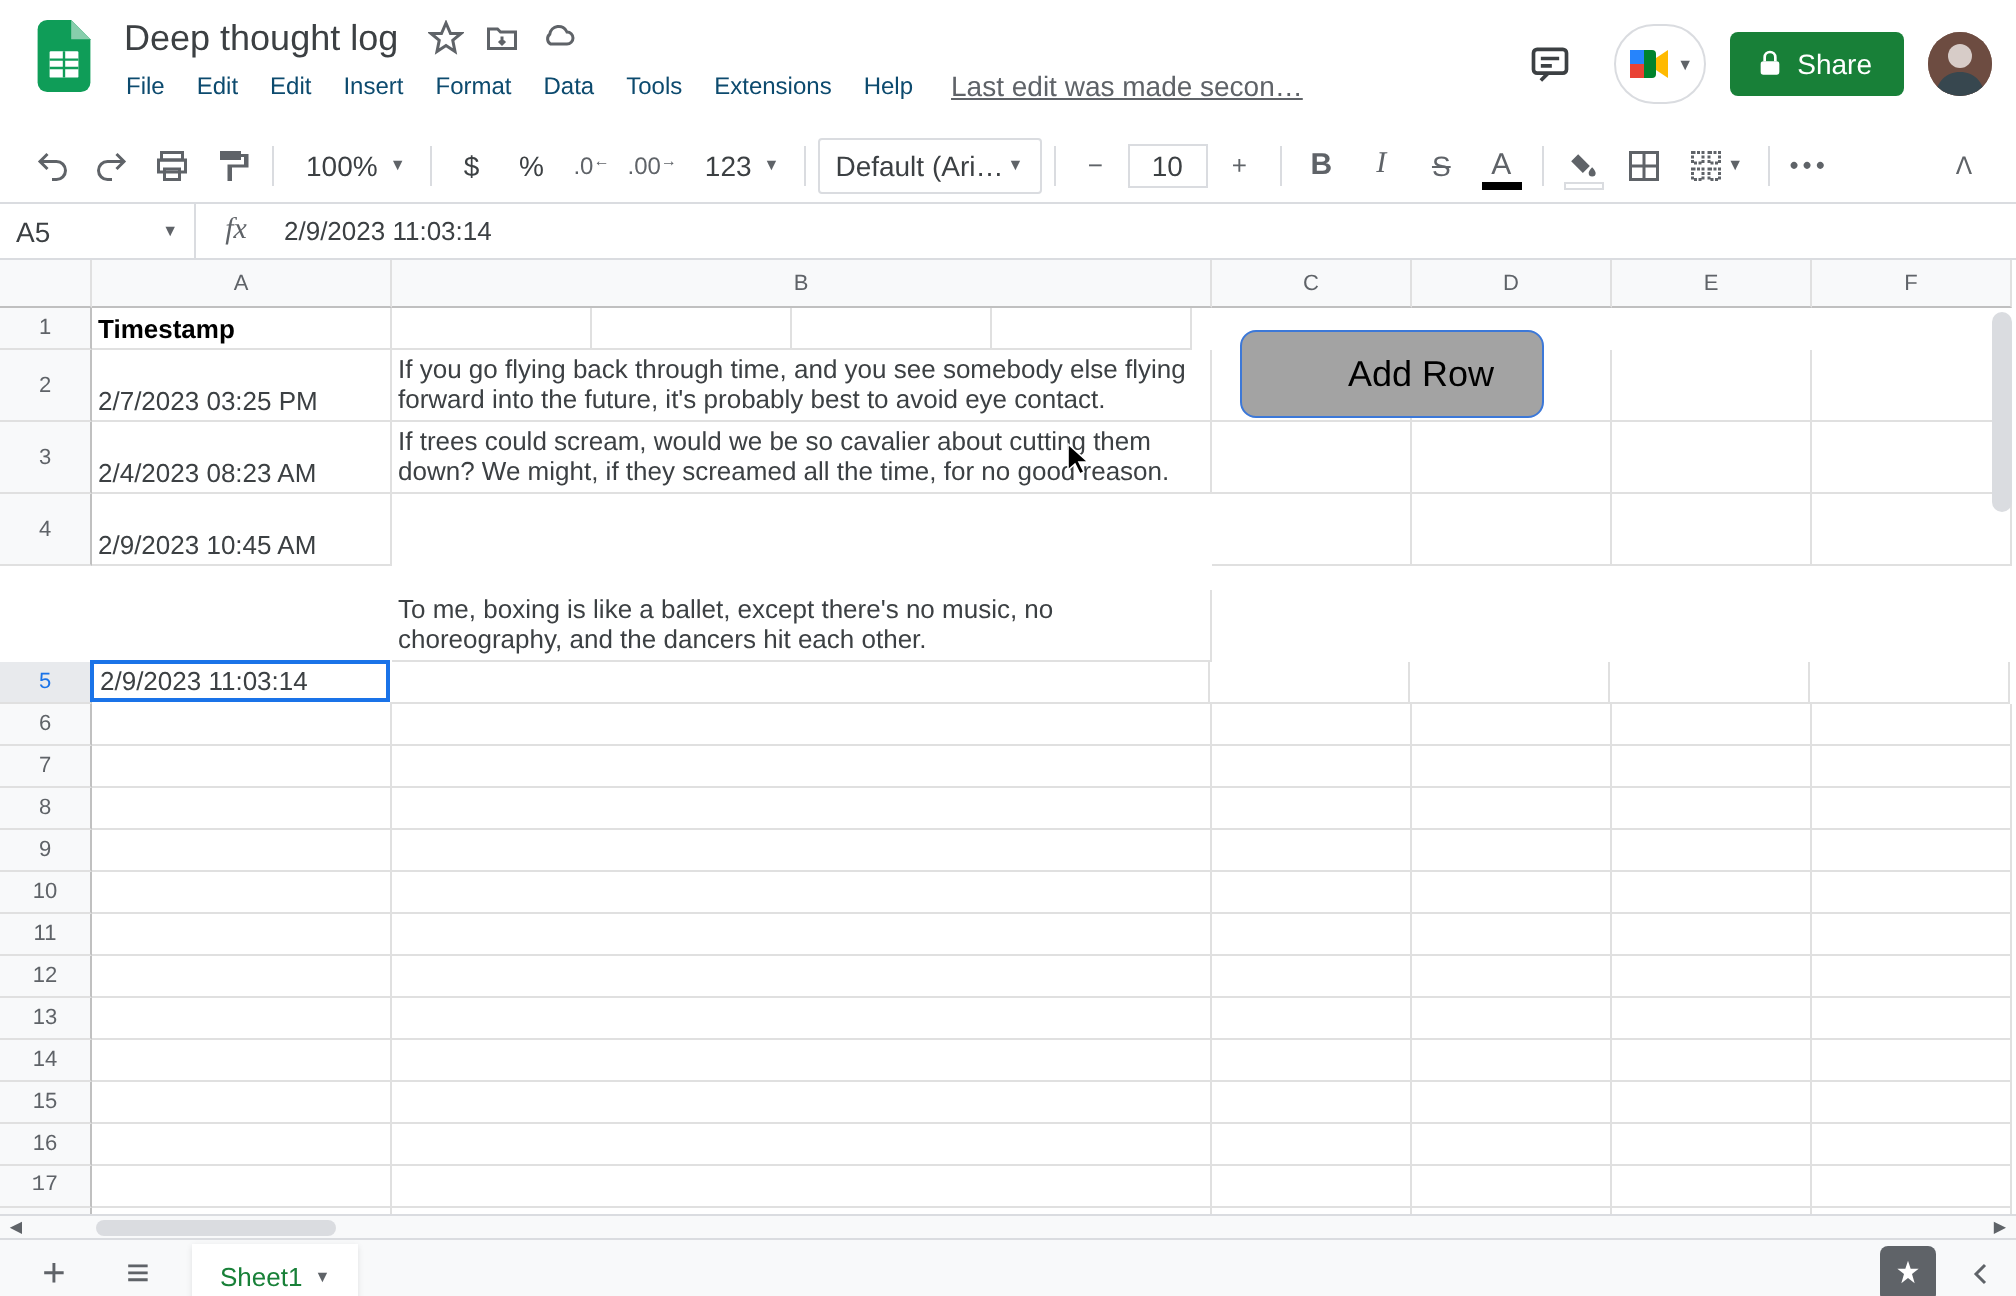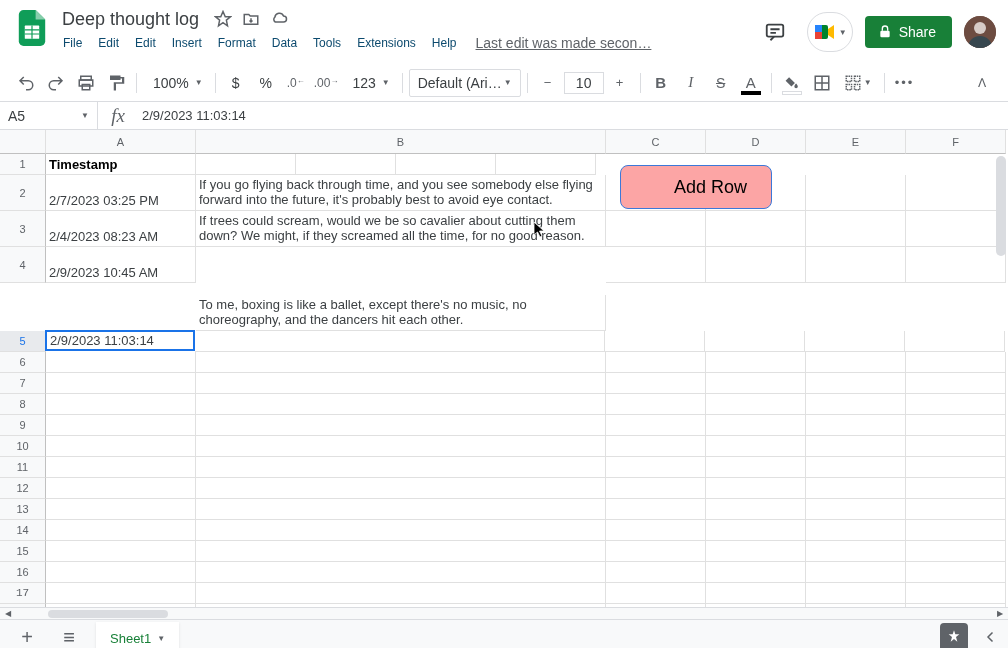--- a/index.html
+++ b/index.html
@@ -33,39 +33,39 @@
   .font-size-box { border: 1px solid #dadce0; width: 40px; text-align:center; font-size:14px; padding:2px 0;}
   .chevron { font-size: 8px; color:#5f6368;}
   .text-color-btn { position:relative;}
   .text-color-underline { position:absolute; bottom:2px; left:4px; right:4px; height:4px; background:#000;}
   .fill-color-underline { position:absolute; bottom:2px; left:4px; right:4px; height:4px; background:#fff; border:1px solid #dadce0; box-sizing:border-box;}
   .toolbar-collapse { margin-left: auto; }
   
   
   .formula-bar { display:flex; align-items:center; height: 28px; border-bottom: 1px solid #dadce0; }
   .name-box { width: 98px; border-right: 1px solid #dadce0; padding: 0 8px; font-size: 14px; color:#3c4043; display:flex; align-items:center; justify-content:space-between; cursor:text; height:100%;}
-  .fx-label { width: 40px; text-align:center; font-style: italic; color:#5f6368; font-family: serif; font-size:19px;}
+  .fx-label { width: 40px; text-align:center; font-style: italic; color:#5f6368; font-family: serif; font-size:15px;}
   .formula-input { flex:1; font-size: 13px; color:#3c4043; padding: 0 4px; cursor:text;}
   
   
   .grid-wrap { position:relative; height: 477px; overflow: hidden;}
   .grid { display:block;}
   .col-headers { display:flex; height: 24px; }
   .corner { width: 46px; background:#f8f9fa; border-right:1px solid #e0e0e0; border-bottom:1px solid #c0c0c0;}
   .col-h { background:#f8f9fa; border-right:1px solid #e0e0e0; border-bottom:1px solid #c0c0c0; text-align:center; font-size:11px; color:#5f6368; line-height:24px; cursor:pointer;}
   .rows { }
   .row { display:flex; }
   .row-h { width:46px; background:#f8f9fa; border-right:1px solid #c0c0c0; border-bottom:1px solid #e0e0e0; text-align:center; font-size:11px; color:#5f6368; display:flex; align-items:center; justify-content:center; cursor:pointer;}
   .cell { border-right:1px solid #e0e0e0; border-bottom:1px solid #e0e0e0; font-size: 13px; padding: 2px 3px; overflow:hidden; cursor:cell; display:flex; align-items:center;}
   .cell.header-cell { font-weight: bold; color:#000;}
   .cell.wrap { white-space: normal; align-items: flex-end;}
   .row-h.active { background:#e8eaed; color:#1a73e8;}
   .selected-cell { border: 2px solid #1a73e8; margin:-1px 0 0 -1px; position:relative;}
   
-  .add-row-btn { position:absolute; background:#fca5a5; border:1px solid #3c78d8; border-radius:8px; font-size:18px; color:#000; display:flex; align-items:center; justify-content:center; cursor:pointer; font-family:Arial;padding-left:29px;}
+  .add-row-btn { position:absolute; background:#a3a3a3; border:1px solid #3c78d8; border-radius:8px; font-size:18px; color:#000; display:flex; align-items:center; justify-content:center; cursor:pointer; font-family:Arial;padding-left:29px;}
   
   .cursor-arrow { position:absolute; pointer-events:none;}
   
   
   .hscroll { height: 12px; background:#f8f9fa; border-top:1px solid #dadce0; display:flex; align-items:center; position:relative;}
   .hscroll-left, .hscroll-right { width:16px; height:12px; display:flex; align-items:center; justify-content:center; color:#5f6368; font-size:8px; cursor:pointer;}
   .hscroll-right { margin-left:auto;}
   .hscroll-track { position:absolute; left:20px; width:120px; height:8px; background:#dadce0; border-radius:4px;}
   
   .tabs-bar { height: 36px; background:#f8f9fa; border-top:1px solid #dadce0; display:flex; align-items:center; padding: 0 40px 0 12px; gap: 12px; position:relative;}

